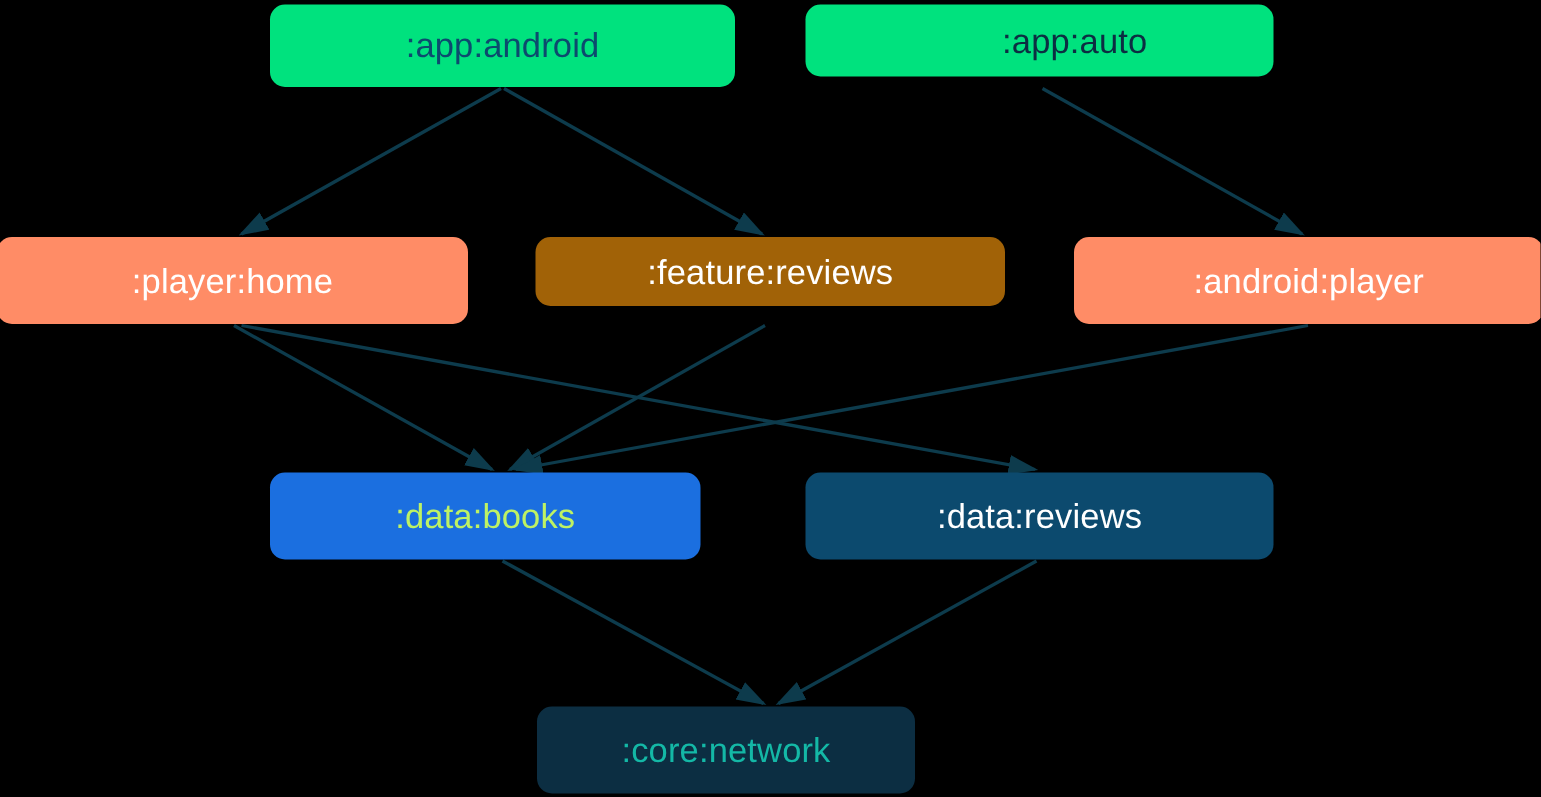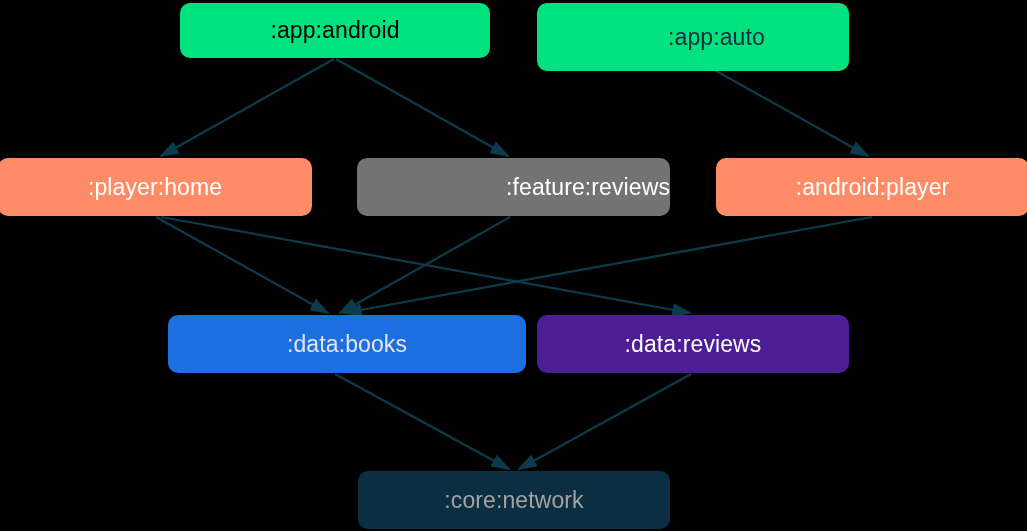--- a/index.html
+++ b/index.html
@@ -63,39 +63,39 @@
         <line x1="156" y1="217" x2="328" y2="313" stroke="#0D3B4C" stroke-width="2.2" marker-end="url(#arrowhead)"></line>
         <line x1="161" y1="217" x2="690" y2="313" stroke="#0D3B4C" stroke-width="2.2" marker-end="url(#arrowhead)"></line>
         <line x1="510" y1="217" x2="340" y2="313" stroke="#0D3B4C" stroke-width="2.2" marker-end="url(#arrowhead)"></line>
         <line x1="872" y1="217" x2="344" y2="313" stroke="#0D3B4C" stroke-width="2.2" marker-end="url(#arrowhead)"></line>
         <line x1="335" y1="374" x2="509" y2="469" stroke="#0D3B4C" stroke-width="2.2" marker-end="url(#arrowhead)"></line>
         <line x1="691" y1="374" x2="519" y2="469" stroke="#0D3B4C" stroke-width="2.2" marker-end="url(#arrowhead)"></line>
       </g>
   </svg>
 
   <div id="nodes-layer">
-      <div class="node" style="left: 180px; top: 3px; width: 310px; height: 55px; background-color: rgb(0, 226, 126); color: #000000;">
+      <div class="node" style="left: 180px; top: 3px; width: 310px; height: 55px; background-color: rgb(0, 226, 126); color: #0c4a6e;">
         <span class="node-label">:app:android</span>
       </div>
-      <div class="node" style="left: 537px; top: 3px; width: 312px; height: 68px; background-color: rgb(0, 226, 126); color: rgb(12, 46, 66); padding-left: 47px;">
+      <div class="node" style="left: 537px; top: 3px; width: 312px; height: 48px; background-color: rgb(0, 226, 126); color: rgb(12, 46, 66); padding-left: 47px;">
         <span class="node-label">:app:auto</span>
       </div>
       <div class="node" style="left: -2px; top: 158px; width: 314px; height: 58px; background-color: rgb(255, 140, 102); color: rgb(255, 255, 255);">
         <span class="node-label">:player:home</span>
       </div>
-      <div class="node" style="left: 357px; top: 158px; width: 313px; height: 58px; background-color: #737373; color: rgb(255, 255, 255); justify-content: flex-end;">
+      <div class="node" style="left: 357px; top: 158px; width: 313px; height: 46px; background-color: #a16207; color: rgb(255, 255, 255);">
         <span class="node-label">:feature:reviews</span>
       </div>
       <div class="node" style="left: 716px; top: 158px; width: 313px; height: 58px; background-color: rgb(255, 140, 102); color: rgb(255, 255, 255);">
         <span class="node-label">:android:player</span>
       </div>
-      <div class="node" style="left: 168px; top: 315px; width: 358px; height: 58px; background-color: rgb(27, 111, 224); color: #e5e5e5;">
+      <div class="node" style="left: 180px; top: 315px; width: 287px; height: 58px; background-color: rgb(27, 111, 224); color: #bef264;">
         <span class="node-label">:data:books</span>
       </div>
-      <div class="node" style="left: 537px; top: 315px; width: 312px; height: 58px; background-color: #4c1d95; color: rgb(255, 255, 255);">
+      <div class="node" style="left: 537px; top: 315px; width: 312px; height: 58px; background-color: #0c4a6e; color: rgb(255, 255, 255);">
         <span class="node-label">:data:reviews</span>
       </div>
-      <div class="node" style="left: 358px; top: 471px; width: 312px; height: 58px; background-color: rgb(12, 46, 66); color: #a3a3a3;">
+      <div class="node" style="left: 358px; top: 471px; width: 252px; height: 58px; background-color: rgb(12, 46, 66); color: #14b8a6;">
         <span class="node-label">:core:network</span>
       </div>
     </div>
 
 </div>
 
 </body></html>

